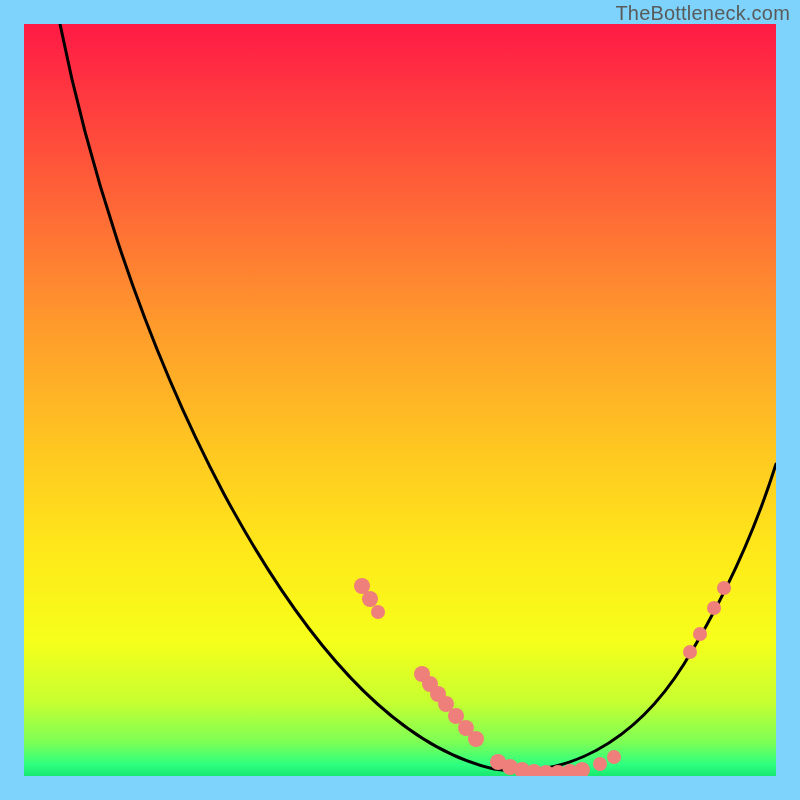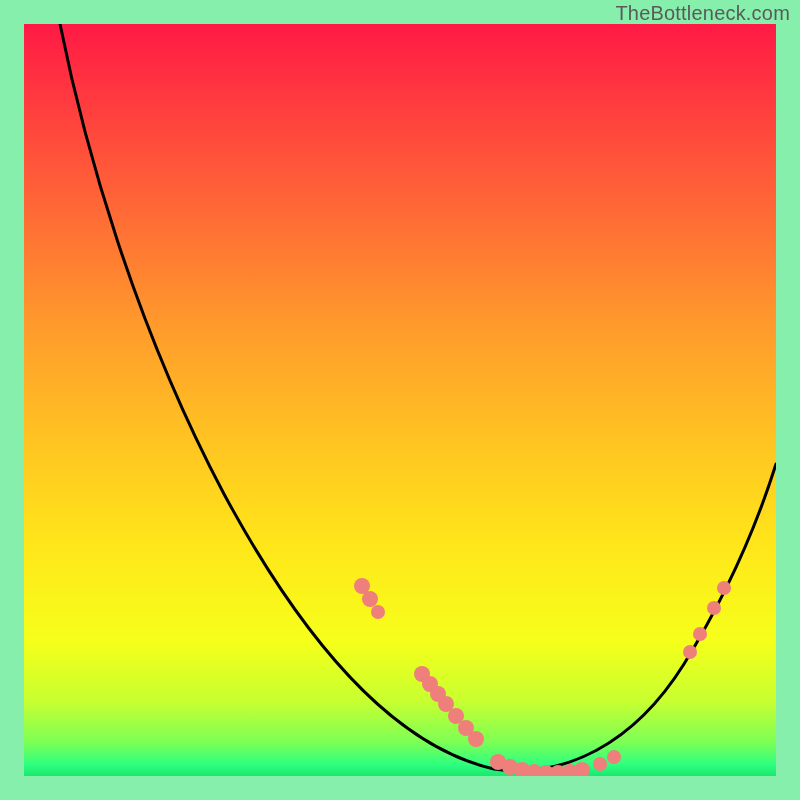--- a/index.html
+++ b/index.html
@@ -7,21 +7,21 @@
     padding: 0;
     width: 800px;
     height: 800px;
     background: #000;
     overflow: hidden;
   }
   .stage {
     position: relative;
     width: 800px;
     height: 800px;
-    background: #86efac;
+    background: #7dd3fc;
   }
   .plot-area {
     position: absolute;
     left: 24px;
     top: 24px;
     width: 752px;
     height: 752px;
     overflow: hidden;
   }
   .gradient {

